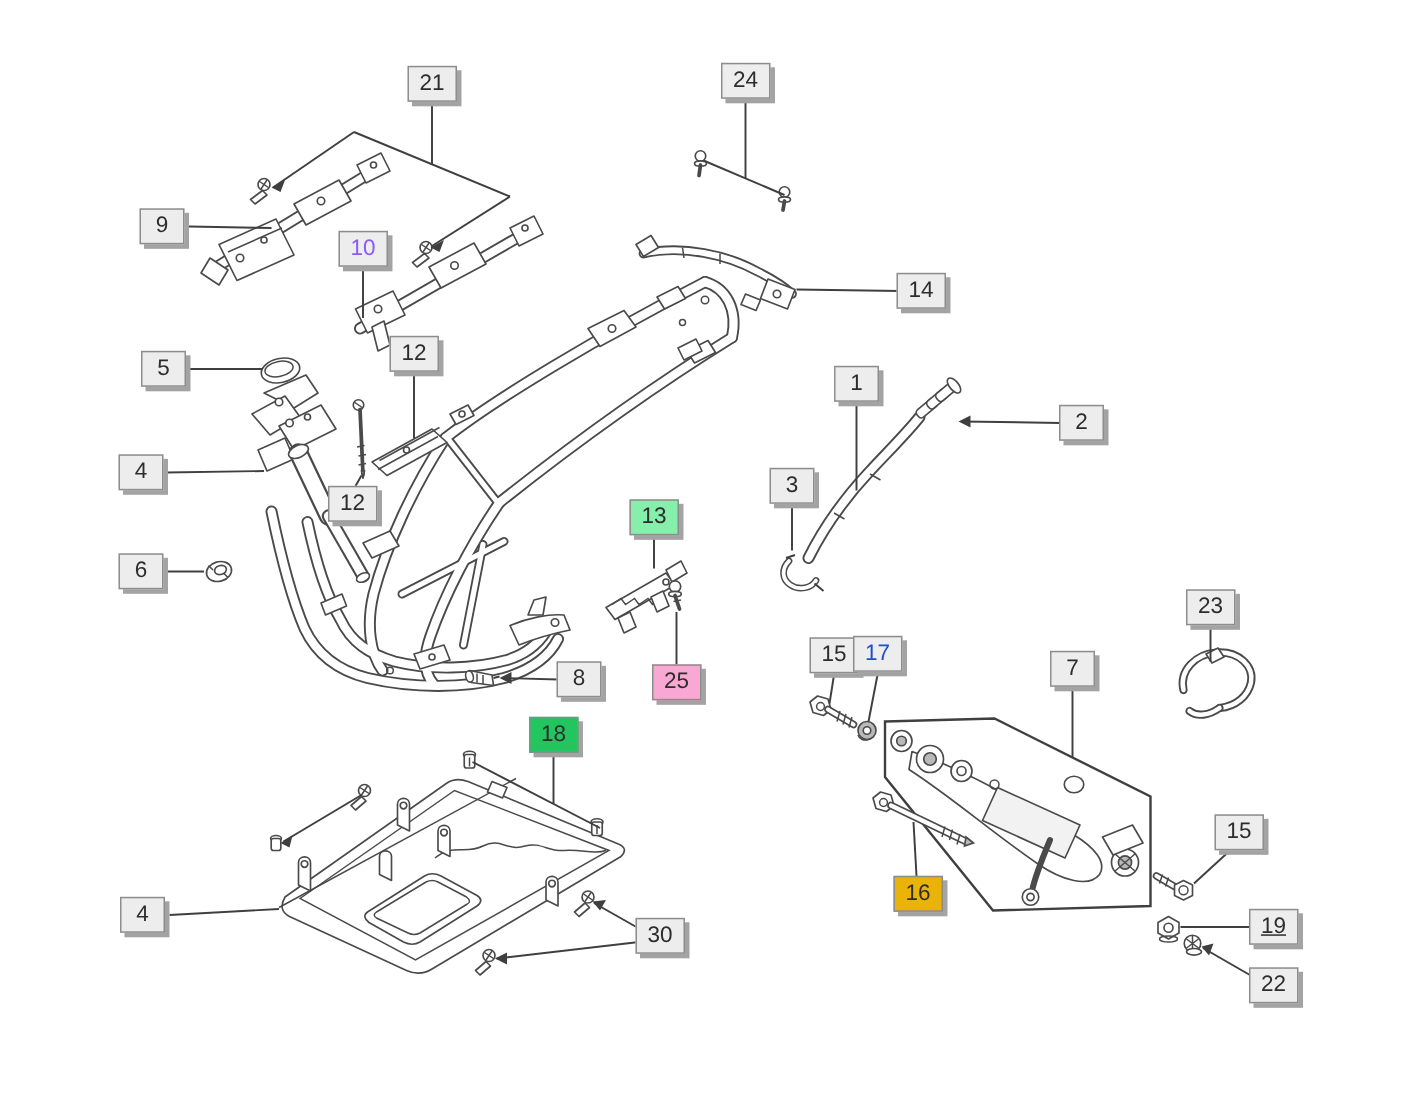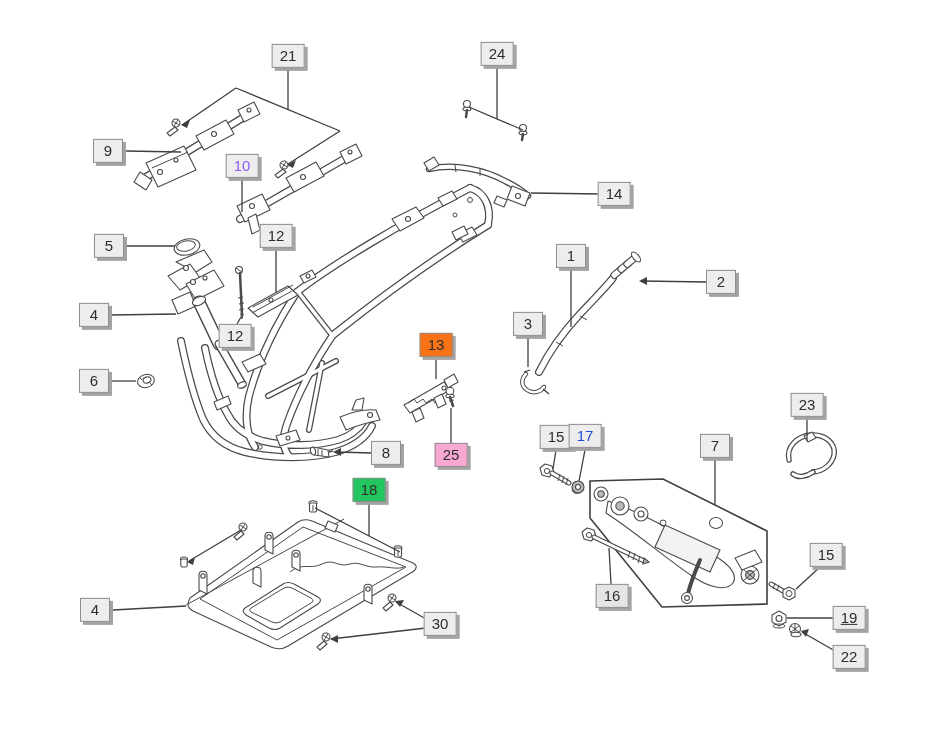--- a/index.html
+++ b/index.html
@@ -369,29 +369,29 @@
       <div class="callout" style="left: 108px; top: 151px; background: rgb(237, 237, 237); border-color: rgb(141, 141, 141); color: rgb(45, 45, 45); box-shadow: rgb(163, 163, 163) 3px 3px 0px;">9</div>
       <div class="callout" style="left: 242px; top: 166px; background: rgb(237, 237, 237); border-color: rgb(141, 141, 141); color: #8b5cf6; box-shadow: rgb(163, 163, 163) 3px 3px 0px;">10</div>
       <div class="callout" style="left: 614px; top: 194px; background: rgb(237, 237, 237); border-color: rgb(141, 141, 141); color: rgb(45, 45, 45); box-shadow: rgb(163, 163, 163) 3px 3px 0px;">14</div>
       <div class="callout" style="left: 109px; top: 246px; background: rgb(237, 237, 237); border-color: rgb(141, 141, 141); color: rgb(45, 45, 45); box-shadow: rgb(163, 163, 163) 3px 3px 0px;">5</div>
       <div class="callout" style="left: 276px; top: 236px; background: rgb(237, 237, 237); border-color: rgb(141, 141, 141); color: rgb(45, 45, 45); box-shadow: rgb(163, 163, 163) 3px 3px 0px;">12</div>
       <div class="callout" style="left: 571px; top: 256px; background: rgb(237, 237, 237); border-color: rgb(141, 141, 141); color: rgb(45, 45, 45); box-shadow: rgb(163, 163, 163) 3px 3px 0px;">1</div>
       <div class="callout" style="left: 721px; top: 282px; background: rgb(237, 237, 237); border-color: rgb(141, 141, 141); color: rgb(45, 45, 45); box-shadow: rgb(163, 163, 163) 3px 3px 0px;">2</div>
       <div class="callout" style="left: 94px; top: 315px; background: rgb(237, 237, 237); border-color: rgb(141, 141, 141); color: rgb(45, 45, 45); box-shadow: rgb(163, 163, 163) 3px 3px 0px;">4</div>
       <div class="callout" style="left: 528px; top: 324px; background: rgb(237, 237, 237); border-color: rgb(141, 141, 141); color: rgb(45, 45, 45); box-shadow: rgb(163, 163, 163) 3px 3px 0px;">3</div>
       <div class="callout" style="left: 235px; top: 336px; background: rgb(237, 237, 237); border-color: rgb(141, 141, 141); color: rgb(45, 45, 45); box-shadow: rgb(163, 163, 163) 3px 3px 0px;">12</div>
-      <div class="callout" style="left: 436px; top: 345px; background: #f97316; border-color: rgb(141, 141, 141); color: rgb(45, 45, 45); box-shadow: rgb(163, 163, 163) 3px 3px 0px;">13</div>
+      <div class="callout" style="left: 436px; top: 345px; background: #86efac; border-color: rgb(141, 141, 141); color: rgb(45, 45, 45); box-shadow: rgb(163, 163, 163) 3px 3px 0px;">13</div>
       <div class="callout" style="left: 94px; top: 381px; background: rgb(237, 237, 237); border-color: rgb(141, 141, 141); color: rgb(45, 45, 45); box-shadow: rgb(163, 163, 163) 3px 3px 0px;">6</div>
       <div class="callout" style="left: 807px; top: 405px; background: rgb(237, 237, 237); border-color: rgb(141, 141, 141); color: rgb(45, 45, 45); box-shadow: rgb(163, 163, 163) 3px 3px 0px;">23</div>
       <div class="callout" style="left: 556px; top: 437px; background: rgb(237, 237, 237); border-color: rgb(141, 141, 141); color: rgb(45, 45, 45); box-shadow: rgb(163, 163, 163) 3px 3px 0px;">15</div>
       <div class="callout" style="left: 585px; top: 436px; background: rgb(237, 237, 237); border-color: rgb(141, 141, 141); color: #1d4ed8; box-shadow: rgb(163, 163, 163) 3px 3px 0px;">17</div>
       <div class="callout" style="left: 715px; top: 446px; background: rgb(237, 237, 237); border-color: rgb(141, 141, 141); color: rgb(45, 45, 45); box-shadow: rgb(163, 163, 163) 3px 3px 0px;">7</div>
       <div class="callout" style="left: 386px; top: 453px; background: rgb(237, 237, 237); border-color: rgb(141, 141, 141); color: rgb(45, 45, 45); box-shadow: rgb(163, 163, 163) 3px 3px 0px;">8</div>
       <div class="callout" style="left: 451px; top: 455px; background: #f9a8d4; border-color: rgb(141, 141, 141); color: rgb(45, 45, 45); box-shadow: rgb(163, 163, 163) 3px 3px 0px;">25</div>
       <div class="callout" style="left: 369px; top: 490px; background: #22c55e; border-color: rgb(141, 141, 141); color: rgb(45, 45, 45); box-shadow: rgb(163, 163, 163) 3px 3px 0px;">18</div>
       <div class="callout" style="left: 826px; top: 555px; background: rgb(237, 237, 237); border-color: rgb(141, 141, 141); color: rgb(45, 45, 45); box-shadow: rgb(163, 163, 163) 3px 3px 0px;">15</div>
-      <div class="callout" style="left: 612px; top: 596px; background: #e5e5e5; border-color: rgb(141, 141, 141); color: rgb(45, 45, 45); box-shadow: rgb(163, 163, 163) 3px 3px 0px;">16</div>
+      <div class="callout" style="left: 612px; top: 596px; background: #eab308; border-color: rgb(141, 141, 141); color: rgb(45, 45, 45); box-shadow: rgb(163, 163, 163) 3px 3px 0px;">16</div>
       <div class="callout" style="left: 849px; top: 618px; background: rgb(237, 237, 237); border-color: rgb(141, 141, 141); color: rgb(45, 45, 45); box-shadow: rgb(163, 163, 163) 3px 3px 0px; text-decoration: underline;">19</div>
       <div class="callout" style="left: 95px; top: 610px; background: rgb(237, 237, 237); border-color: rgb(141, 141, 141); color: rgb(45, 45, 45); box-shadow: rgb(163, 163, 163) 3px 3px 0px;">4</div>
       <div class="callout" style="left: 440px; top: 624px; background: rgb(237, 237, 237); border-color: rgb(141, 141, 141); color: rgb(45, 45, 45); box-shadow: rgb(163, 163, 163) 3px 3px 0px;">30</div>
       <div class="callout" style="left: 849px; top: 657px; background: rgb(237, 237, 237); border-color: rgb(141, 141, 141); color: rgb(45, 45, 45); box-shadow: rgb(163, 163, 163) 3px 3px 0px;">22</div>
     </div>
 </div>
 
 </body></html>

